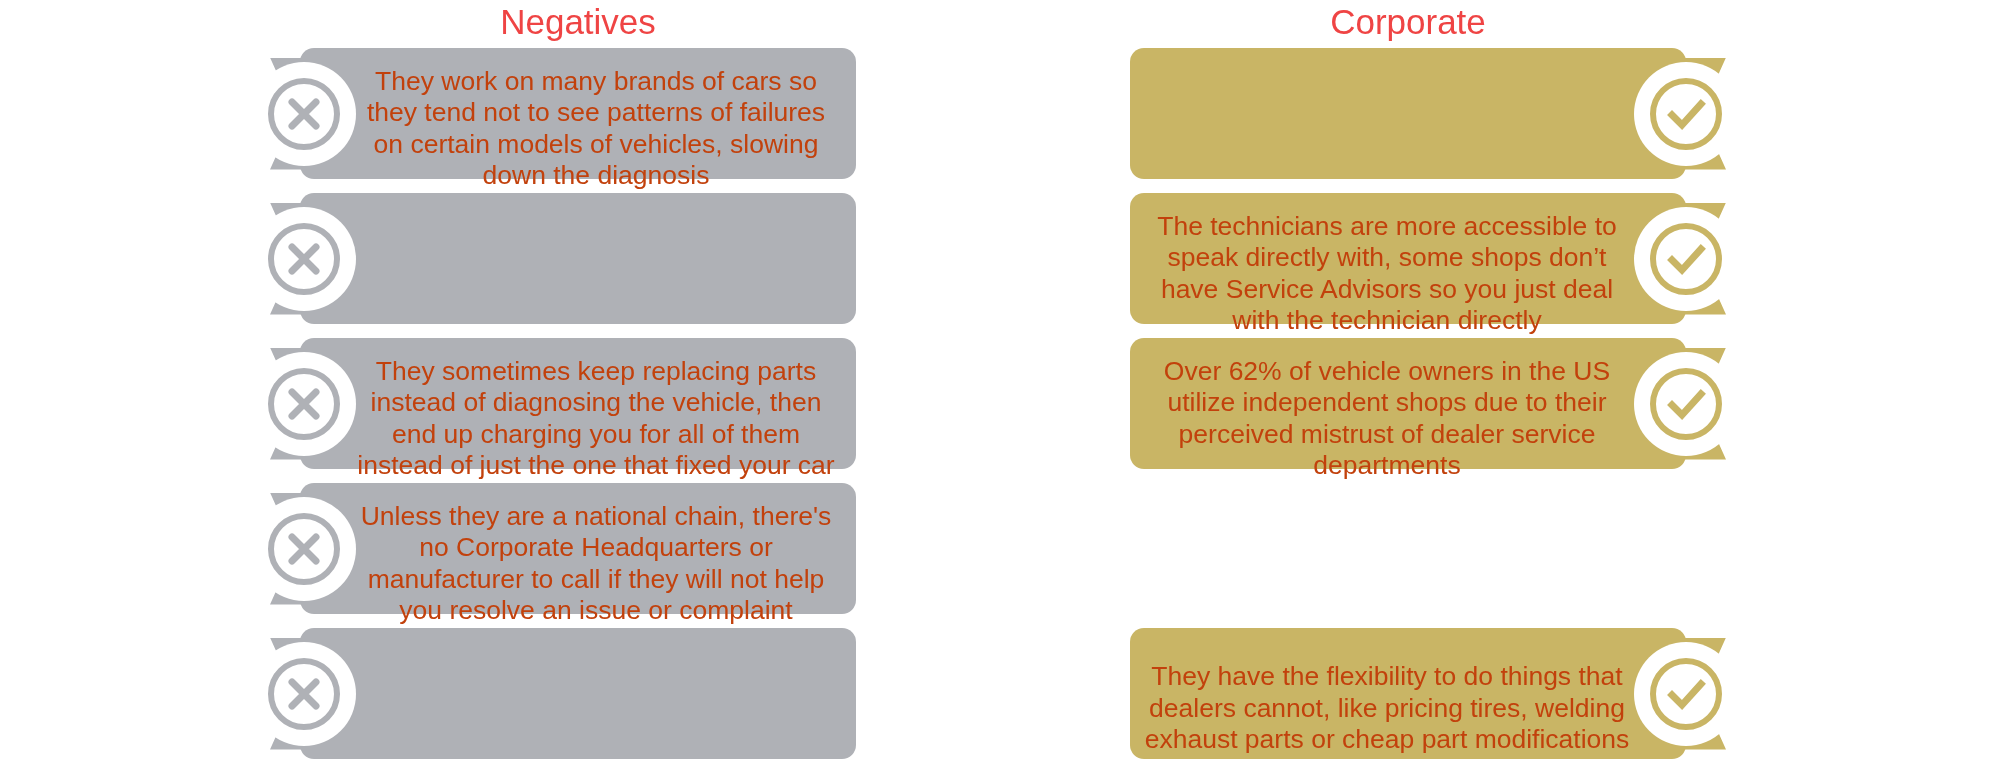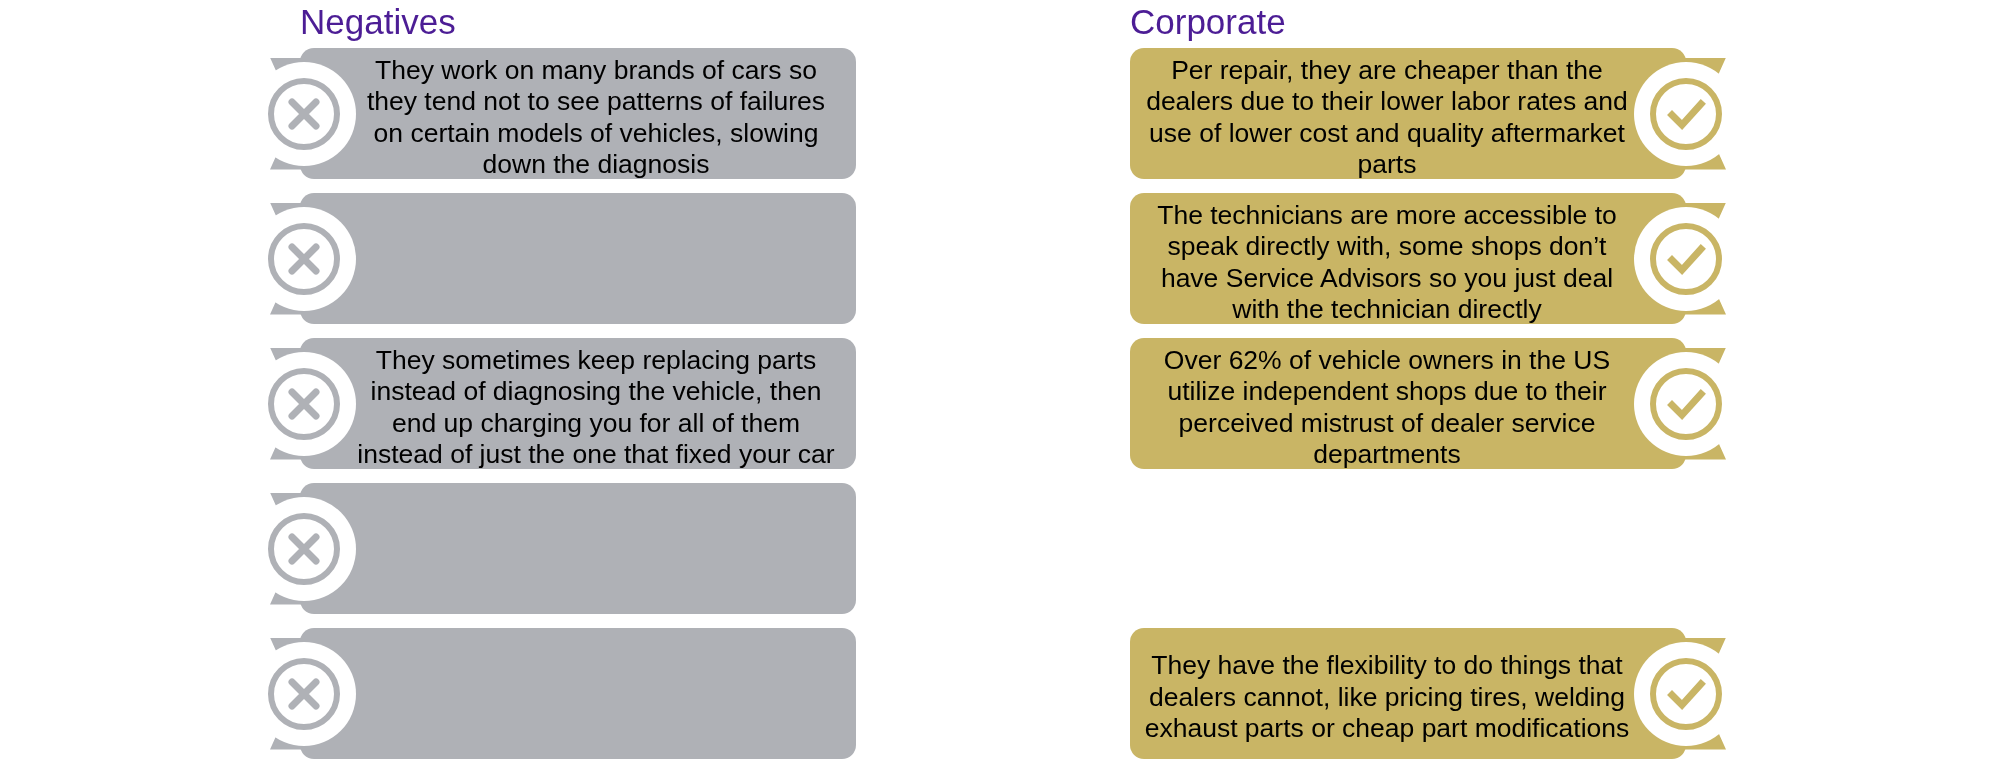--- a/index.html
+++ b/index.html
@@ -23,21 +23,22 @@
   }
 
   
   .col-title {
     position: absolute;
     top: 0px;
     height: 44px;
     line-height: 44px;
     font-size: 35px;
     font-weight: 400;
-    color: #4c1d95;
+    color: #ef4444;
+    text-align: center;
     white-space: nowrap;
   }
   #title-negatives { left: 300px;  width: 556px; }
   #title-positives { left: 1130px; width: 556px; }
 
   
   .row {
     position: absolute;
     height: 131px;
   }
@@ -105,29 +106,29 @@
     margin-top: -39px;
     z-index: 3;
   }
   .row.neg .badge { left: 15px; }
   .row.pos .badge { left: 517px; }
   .badge svg { display: block; width: 78px; height: 78px; }
 
   
   .banner-text {
     position: absolute;
-    top: 4px;
+    top: 15px;
     height: 131px;
     display: flex;
     align-items: center;
     justify-content: center;
     text-align: center;
     font-size: 26.5px;
     line-height: 31.5px;
-    color: #000000;
+    color: #c2410c;
     box-sizing: border-box;
     z-index: 4;
   }
   .row.neg .banner-text {
     left: 100px;
     width: 506px;
     padding: 0 14px 0 0;
   }
   .row.pos .banner-text {
     left: 0px;
@@ -185,20 +186,21 @@
   <div class="row neg" style="top:483px;">
     <div class="tail"></div>
     <div class="banner"></div>
     <div class="notch"></div>
     <div class="badge">
       <svg viewBox="0 0 78 78" xmlns="http://www.w3.org/2000/svg">
         <circle cx="39" cy="39" r="33" fill="none" stroke="#afb1b6" stroke-width="6"></circle>
         <path d="M27 27 L51 51 M51 27 L27 51" stroke="#afb1b6" stroke-width="7" stroke-linecap="round"></path>
       </svg>
     </div>
+    <div class="banner-text">Unless they are a national chain, there's no Corporate Headquarters or manufacturer to call if they will not help you resolve an issue or complaint</div>
   </div>
 
   <div class="row neg" style="top:628px;">
     <div class="tail"></div>
     <div class="banner"></div>
     <div class="notch"></div>
     <div class="badge">
       <svg viewBox="0 0 78 78" xmlns="http://www.w3.org/2000/svg">
         <circle cx="39" cy="39" r="33" fill="none" stroke="#afb1b6" stroke-width="6"></circle>
         <path d="M27 27 L51 51 M51 27 L27 51" stroke="#afb1b6" stroke-width="7" stroke-linecap="round"></path>
@@ -209,21 +211,20 @@
   <div class="row pos" style="top:48px;">
     <div class="tail"></div>
     <div class="banner"></div>
     <div class="notch"></div>
     <div class="badge">
       <svg viewBox="0 0 78 78" xmlns="http://www.w3.org/2000/svg">
         <circle cx="39" cy="39" r="33" fill="none" stroke="#c9b565" stroke-width="6"></circle>
         <path d="M25 40 L35 50 L54 29" fill="none" stroke="#c9b565" stroke-width="7" stroke-linecap="square" stroke-linejoin="miter"></path>
       </svg>
     </div>
-    <div class="banner-text">Per repair, they are cheaper than the dealers due to their lower labor rates and use of lower cost and quality aftermarket parts</div>
   </div>
 
   <div class="row pos" style="top:193px;padding-left:16px;">
     <div class="tail"></div>
     <div class="banner"></div>
     <div class="notch"></div>
     <div class="badge">
       <svg viewBox="0 0 78 78" xmlns="http://www.w3.org/2000/svg">
         <circle cx="39" cy="39" r="33" fill="none" stroke="#c9b565" stroke-width="6"></circle>
         <path d="M25 40 L35 50 L54 29" fill="none" stroke="#c9b565" stroke-width="7" stroke-linecap="square" stroke-linejoin="miter"></path>

